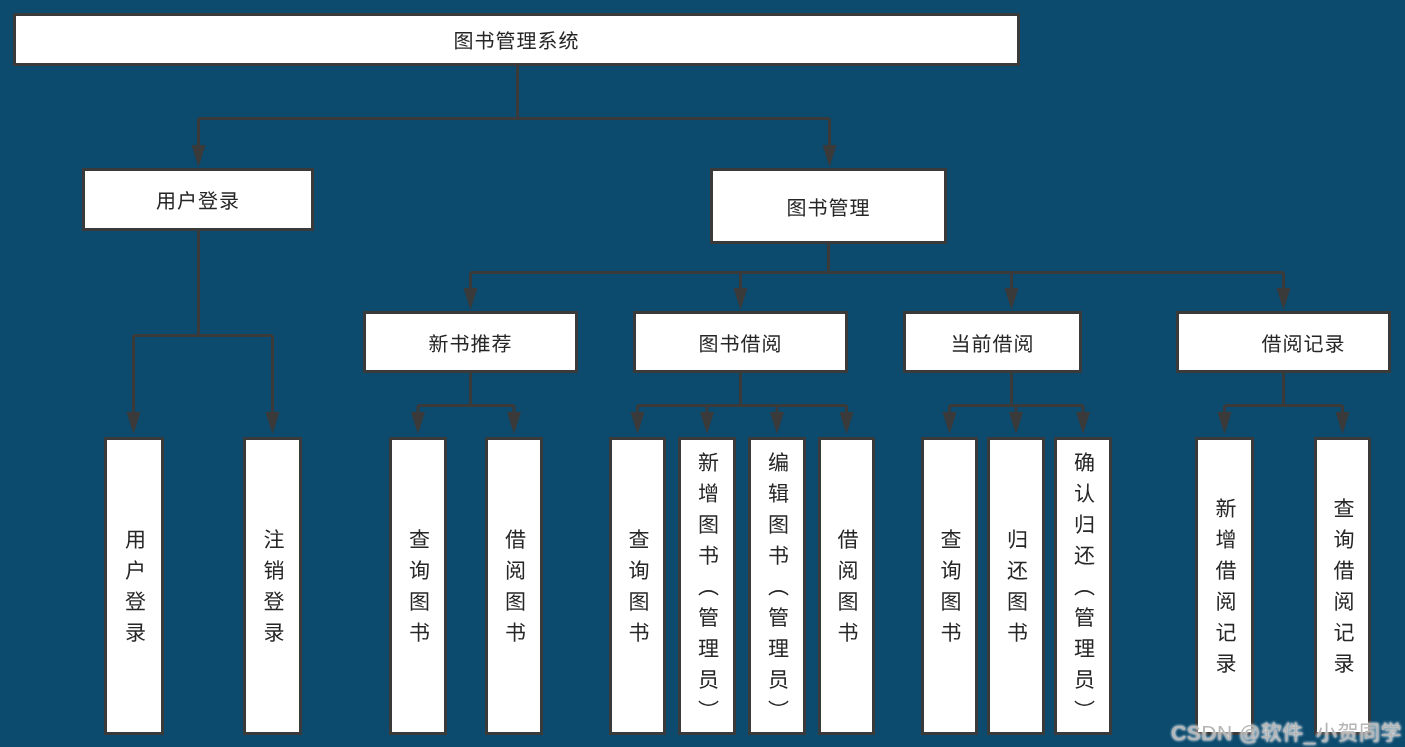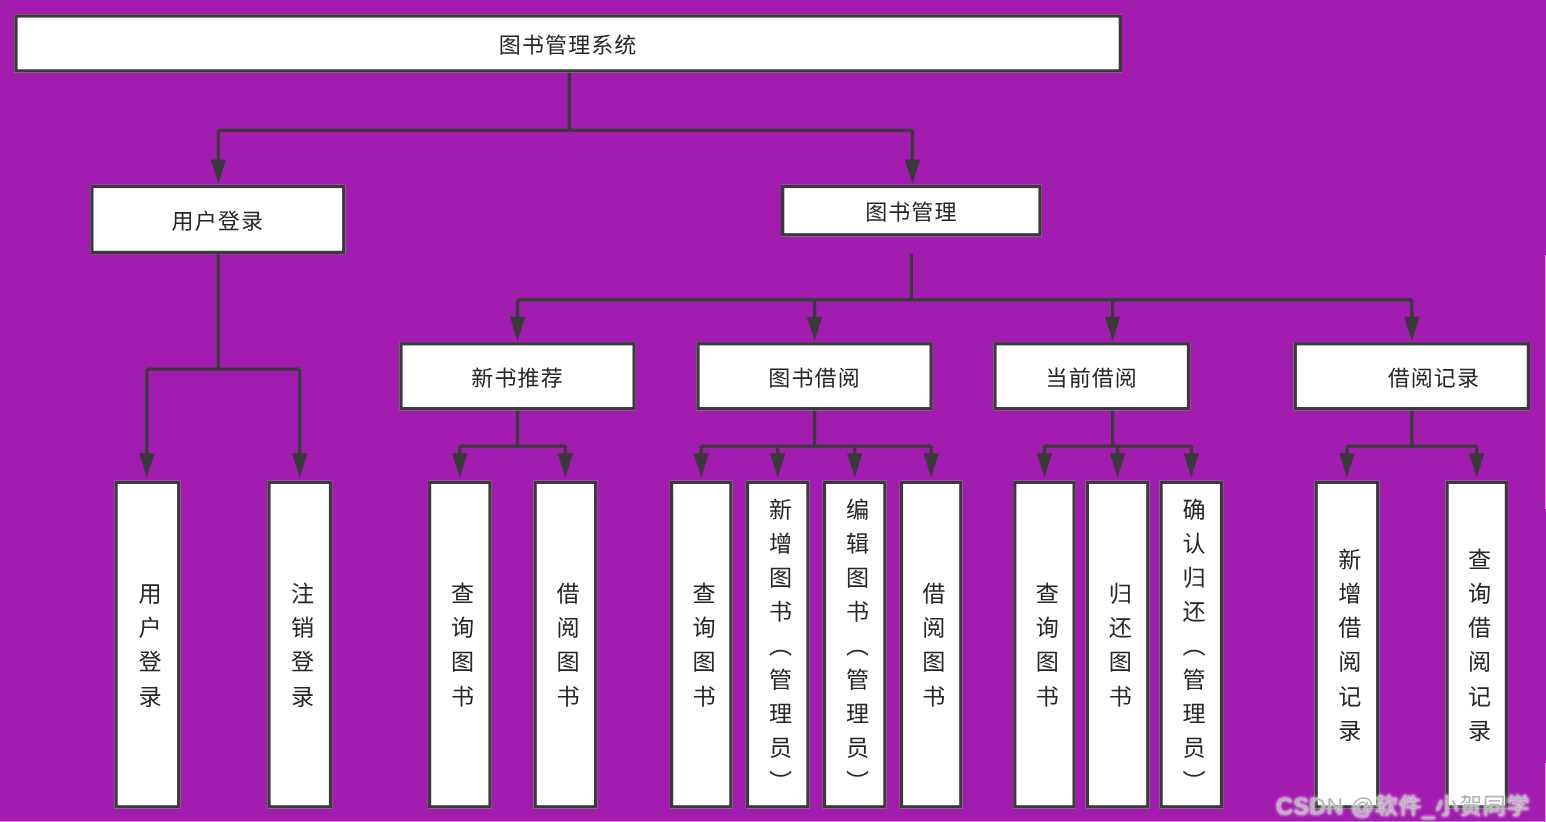--- a/index.html
+++ b/index.html
@@ -5,21 +5,21 @@
   html, body {
     margin: 0;
     padding: 0;
     background: #ffffff;
     font-family: "Liberation Sans", "DejaVu Sans", sans-serif;
   }
   .stage {
     position: relative;
     width: 1405px;
     height: 747px;
-    background: #a21caf;
+    background: #0c4a6e;
     overflow: hidden;
   }
   .connectors {
     position: absolute;
     left: 0; top: 0;
     width: 1405px;
     height: 747px;
     z-index: 1;
   }
   .node {
@@ -38,21 +38,21 @@
   .leaf {
     writing-mode: vertical-rl;
     text-orientation: mixed;
     font-size: 21px;
     letter-spacing: 10px;
     line-height: 1;
     padding-top: 10px;
   }
   .watermark {
     position: absolute;
-    right: 14px;
+    right: 3px;
     top: 716px;
     font-size: 21px;
     color: #b5b5b5;
     z-index: 5;
     white-space: nowrap;
     text-shadow: 0 0 3px #ffffff, 0 0 3px #ffffff;
     letter-spacing: 0.5px;
   }
 </style>
 </head>
@@ -96,21 +96,21 @@
       <polygon points="1009,412 1023,412 1016,434"></polygon>
       <polygon points="1076,412 1090,412 1083,434"></polygon>
       <polygon points="1217.5,412 1231.5,412 1224.5,434"></polygon>
       <polygon points="1335.5,412 1349.5,412 1342.5,434"></polygon>
     </g>
   </svg>
 
   <div class="node" style="left:13px; top:13px; width:1007px; height:53px;">图书管理系统</div>
 
   <div class="node" style="left:82px; top:168px; width:232px; height:63px;">用户登录</div>
-  <div class="node" style="left:710px; top:168px; width:237px; height:47px;">图书管理</div>
+  <div class="node" style="left:710px; top:168px; width:237px; height:76px;">图书管理</div>
 
   <div class="node" style="left:633px; top:311px; width:215px; height:62px;">图书借阅</div>
   <div class="node" style="left:363px; top:311px; width:215px; height:62px;">新书推荐</div>
   <div class="node" style="left:903px; top:311px; width:179px; height:62px;">当前借阅</div>
   <div class="node" style="left:1176px; top:311px; width:215px; height:62px;padding-left:40px;">借阅记录</div>
 
   <div class="node leaf" style="left:104px; top:437px; width:60px; height:298px;">用户登录</div>
   <div class="node leaf" style="left:243px; top:437px; width:59px; height:298px;">注销登录</div>
 
   <div class="node leaf" style="left:389px; top:437px; width:58px; height:298px;">查询图书</div>

